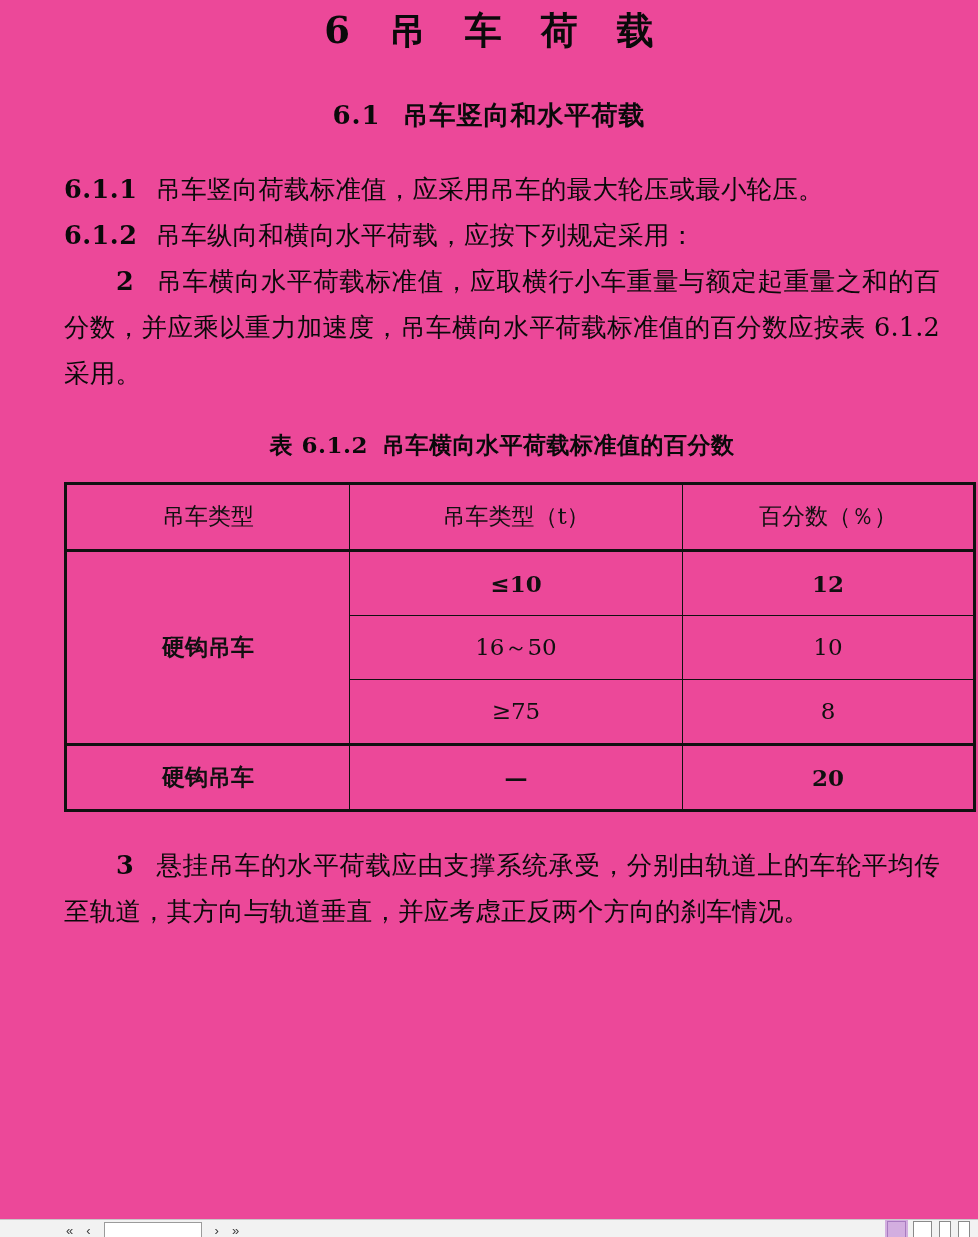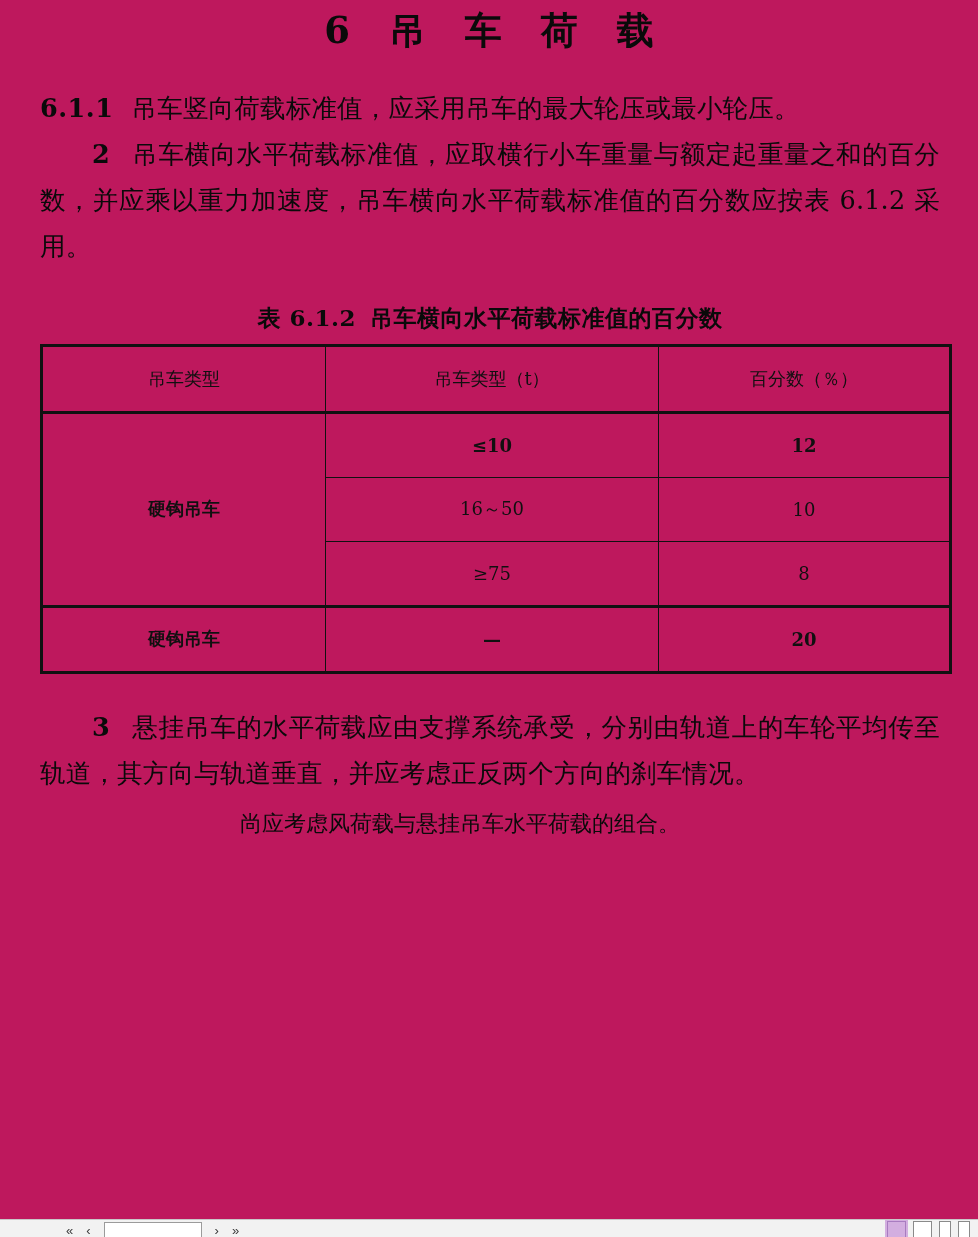--- a/index.html
+++ b/index.html
@@ -14,21 +14,21 @@
     overflow: hidden;
     font-family: "DejaVu Serif", "Liberation Serif", serif;
     color: #0a0a0a;
   }
 
   .page {
     position: absolute;
     left: 0; top: 0;
     width: 978px;
     height: 1237px;
-    background: #be185d;
+    background: #ec4899;
   }
 
   
   .chapter-title {
     text-align: center;
     font-size: 37px;
     font-weight: bold;
     letter-spacing: 13px;
     padding-top: 9px;
     line-height: 1.15;
@@ -42,21 +42,21 @@
     letter-spacing: 1px;
   }
   .section-title .num {
     letter-spacing: 1px;
     padding-right: 22px;
   }
 
   
   .body-wrap {
     margin-top: 33px;
-    padding: 0 38px 0 40px;
+    padding: 0 38px 0 64px;
   }
   p.para {
     margin: 0;
     font-size: 25.5px;
     line-height: 46px;
     text-align: justify;
     text-justify: inter-ideograph;
     letter-spacing: 0.2px;
   }
   p.clause .lead {
@@ -72,36 +72,36 @@
     padding-left: 52px;
     padding-right: 22px;
   }
 
   
   .table-caption {
     text-align: center;
     font-size: 23px;
     font-weight: bold;
     margin-top: 34px;
-    margin-bottom: 10px;
+    margin-bottom: 21px;
     letter-spacing: 0.5px;
   }
   .table-caption .cap-num { padding-right: 14px; }
 
   table.data-table {
     border-collapse: collapse;
     width: 898px;
     margin: 0 auto;
     table-layout: fixed;
   }
   table.data-table td {
     border: 1.5px solid #111;
     text-align: center;
     vertical-align: middle;
-    font-size: 18px;
+    font-size: 23px;
     color: #101010;
   }
   table.data-table {
     border: 3px solid #111;
   }
   .col-type { width: 280px; }
   .col-cap  { width: 330px; }
   .col-pct  { width: 288px; }
 
   .hdr-row td { height: 62px; font-size: 23.5px; }
@@ -173,25 +173,29 @@
   }
   .view-btn.small { width: 10px; }
 </style>
 </head>
 <body>
 
 <div class="page">
 
   <div class="chapter-title">6  吊 车 荷 载</div>
 
+  <div class="section-title">
+    <span class="num">6.1</span><span>吊车竖向和水平荷载</span>
+  </div>
 
   <div class="body-wrap">
 
     <p class="para clause"><span class="lead">6.1.1</span><span>吊车竖向荷载标准值，应采用吊车的最大轮压或最小轮压。</span></p>
 
+    <p class="para clause"><span class="lead">6.1.2</span><span>吊车纵向和横向水平荷载，应按下列规定采用：</span></p>
 
 
     <p class="para item"><span class="lead">2</span><span>吊车横向水平荷载标准值，应取横行小车重量与额定起重量之和的百分数，并应乘以重力加速度，吊车横向水平荷载标准值的百分数应按表 6.1.2 采用。</span></p>
 
     <div class="table-caption">
       <span class="cap-num">表 6.1.2</span><span>吊车横向水平荷载标准值的百分数</span>
     </div>
 
     <table class="data-table">
       <tbody>
@@ -217,21 +221,20 @@
           <td class="col-type type-cell thick-top">硬钩吊车</td>
           <td class="col-cap thick-top">—</td>
           <td class="col-pct thick-top">20</td>
         </tr>
       </tbody>
     </table>
 
     <p class="para item" style="margin-top:30px;"><span class="lead">3</span><span>悬挂吊车的水平荷载应由支撑系统承受，分别由轨道上的车轮平均传至轨道，其方向与轨道垂直，并应考虑正反两个方向的刹车情况。</span></p>
 
     <div class="note-block">
-      <div class="note-line2">尚应考虑风荷载与悬挂吊车水平荷载的组合。</div>
     </div>
 
   </div>
 
   <div class="toolbar">
     <div class="tb-left">
       <span class="tb-btn">«</span>
       <span class="tb-btn">‹</span>
       <span class="page-input"></span>
       <span class="tb-btn">›</span>

